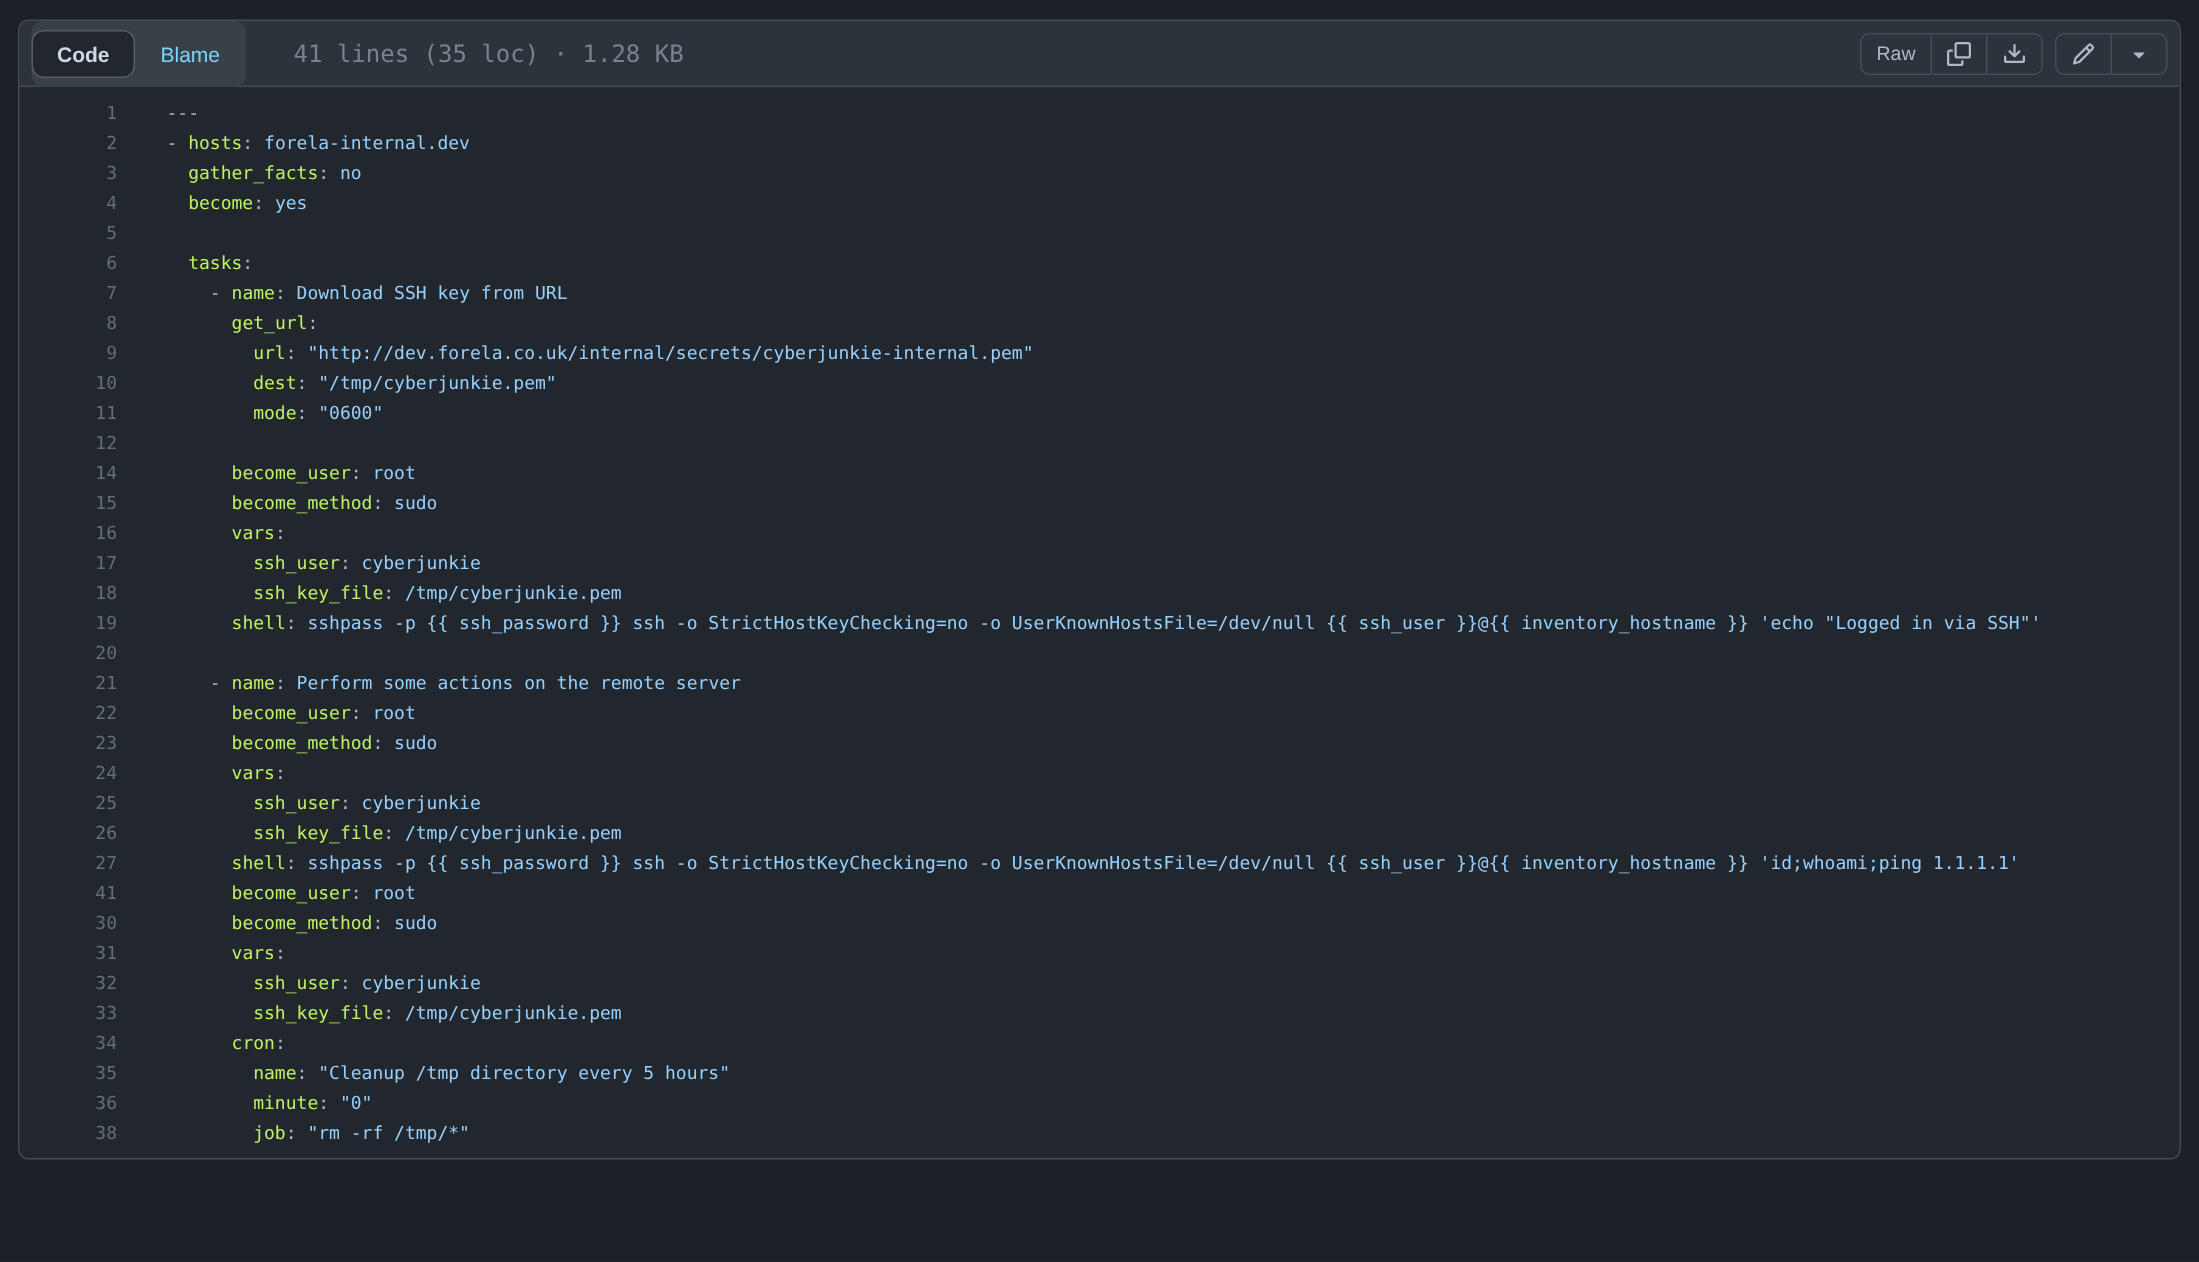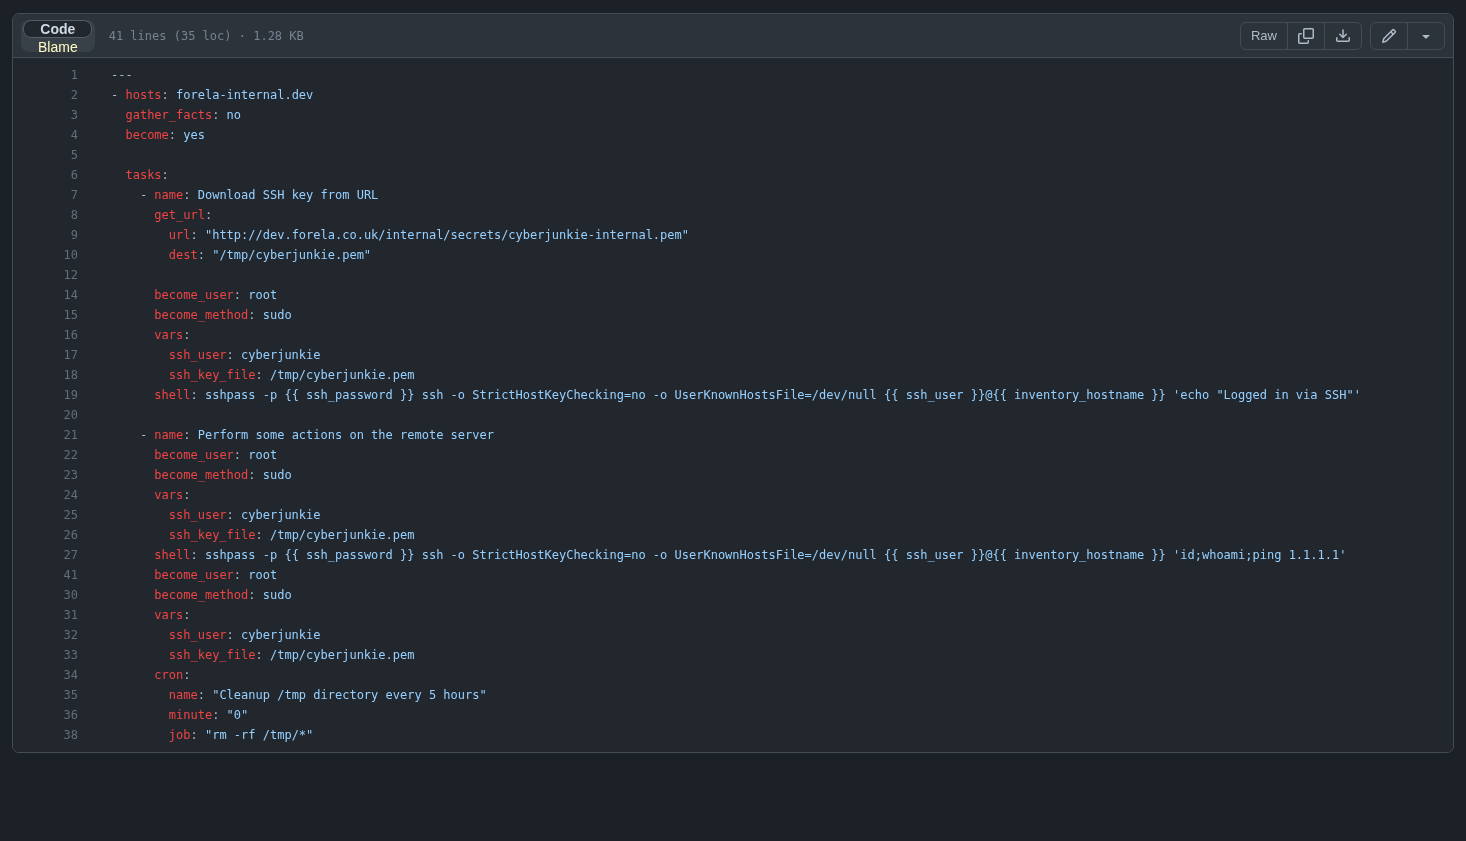--- a/index.html
+++ b/index.html
@@ -12,33 +12,33 @@
     background:#22272e;
   }
 
   
   .file-header {
     height:44px; background:#2d333b; border-bottom:1px solid #444c56;
     display:flex; align-items:center; padding:0 8px;
   }
   .segmented {
     display:flex; align-items:center; background:#394148;
-    border-radius:8px; height:32px;flex-direction:column;
+    border-radius:8px; height:44px;
   }
   .seg-btn {
     height:32px; padding:0 16px; display:flex; align-items:center;
-    font-size:14px; color:#fef9c3; cursor:pointer; border-radius:8px;
+    font-size:14px; color:#7dd3fc; cursor:pointer; border-radius:8px;
     border:1px solid transparent; background:transparent;
   }
   .seg-btn.active {
     background:#22272e; border:1px solid #545d68; color:#cdd9e5; font-weight:700;
   }
   .file-meta {
-    margin-left:14px; font-family:"DejaVu Sans Mono", monospace;
-    font-size:12px; color:#768390; letter-spacing:0;
+    margin-left:32px; font-family:"DejaVu Sans Mono", monospace;
+    font-size:16px; color:#768390; letter-spacing:0;
   }
   .header-right { margin-left:auto; display:flex; align-items:center; gap:8px; }
   .btn-group {
     display:flex; align-items:stretch; height:28px;
     border:1px solid #444c56; border-radius:6px; overflow:hidden;
   }
   .grp-btn {
     display:flex; align-items:center; justify-content:center;
     padding:0 10px; color:#adbac7; font-size:13px; cursor:pointer;
     background:transparent; border:none;
@@ -51,21 +51,21 @@
     background:#22272e; padding:7px 0;
     font-family:"DejaVu Sans Mono", monospace; font-size:12px; line-height:20px;
   }
   .row { display:flex; height:20px; }
   .ln {
     width:65px; flex:0 0 65px; text-align:right; color:#636e7b;
     user-select:none; cursor:pointer;
   }
   .lc { margin-left:33px; white-space:pre; }
   .tp { color:#adbac7; }
-  .tk { color:#ef4444; }
+  .tk { color:#bef264; }
   .tv { color:#96d0ff; }
 </style>
 </head>
 <body>
 
 <div class="file-container">
 
   <div class="file-header">
     <div class="segmented">
       <div class="seg-btn active">Code</div>
@@ -147,20 +147,24 @@
       </div>
       <div class="row">
         <div class="ln">9</div>
         <div class="lc"><span class="tp">        </span><span class="tk">url</span><span class="tp">: </span><span class="tv">"http://dev.forela.co.uk/internal/secrets/cyberjunkie-internal.pem"</span></div>
       </div>
       <div class="row">
         <div class="ln">10</div>
         <div class="lc"><span class="tp">        </span><span class="tk">dest</span><span class="tp">: </span><span class="tv">"/tmp/cyberjunkie.pem"</span></div>
       </div>
       <div class="row">
+        <div class="ln">11</div>
+        <div class="lc"><span class="tp">        </span><span class="tk">mode</span><span class="tp">: </span><span class="tv">"0600"</span></div>
+      </div>
+      <div class="row">
         <div class="ln">12</div>
         <div class="lc"></div>
       </div>
       <div class="row">
         <div class="ln">14</div>
         <div class="lc"><span class="tp">      </span><span class="tk">become_user</span><span class="tp">: </span><span class="tv">root</span></div>
       </div>
       <div class="row">
         <div class="ln">15</div>
         <div class="lc"><span class="tp">      </span><span class="tk">become_method</span><span class="tp">: </span><span class="tv">sudo</span></div>

